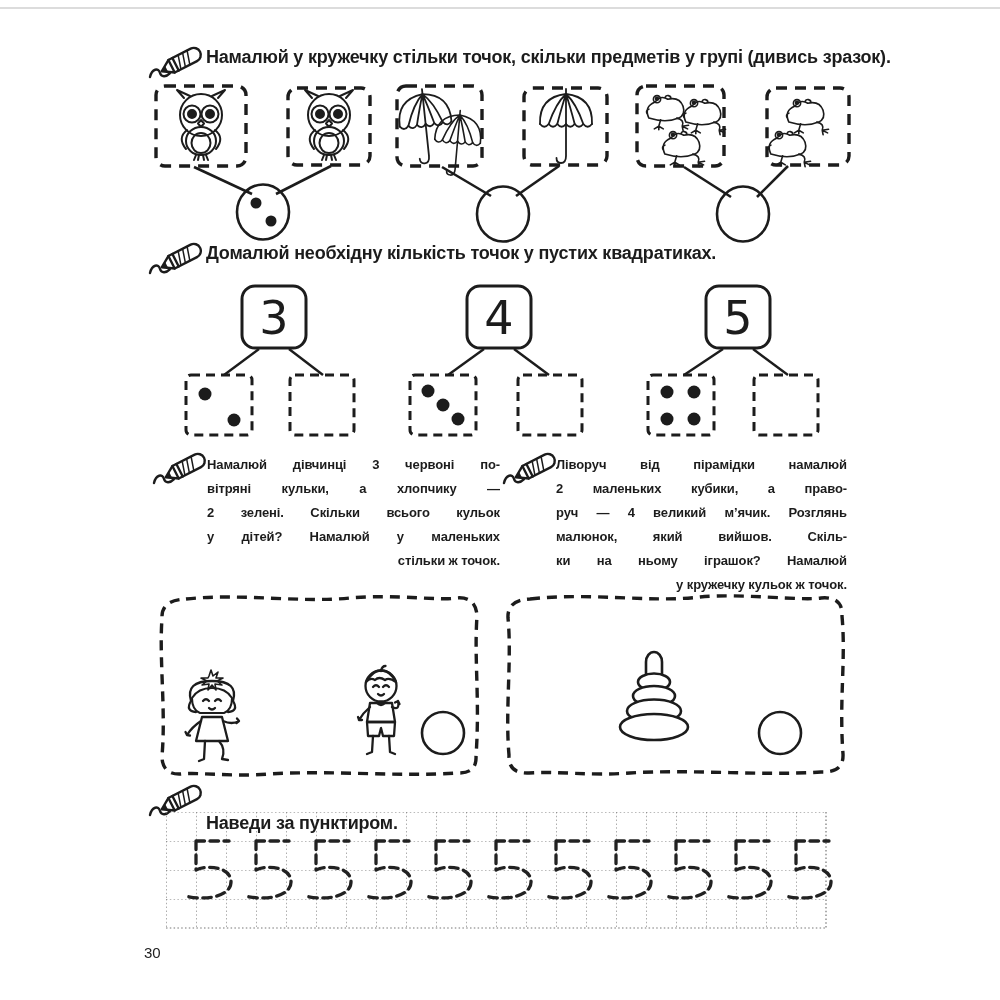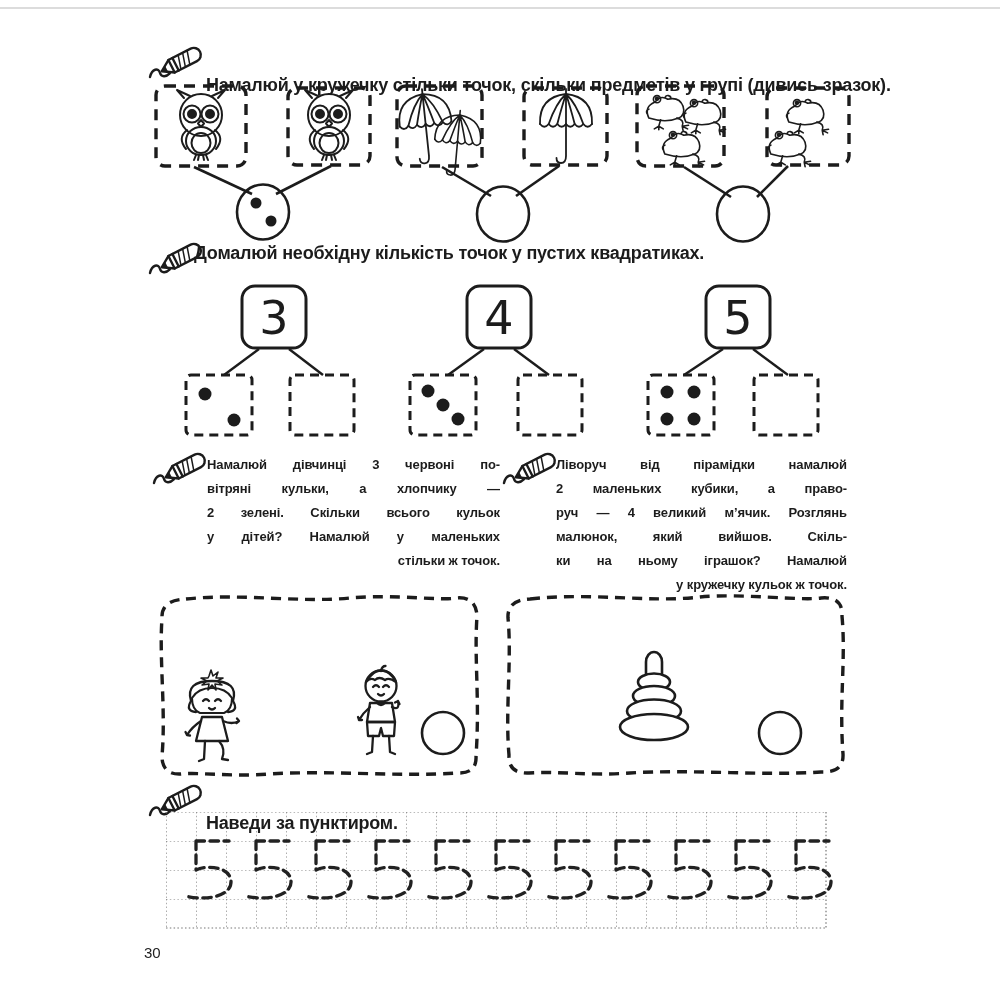--- a/index.html
+++ b/index.html
@@ -250,22 +250,22 @@
       <use href="#glyph5" x="436" y="841"></use>
       <use href="#glyph5" x="496" y="841"></use>
       <use href="#glyph5" x="556" y="841"></use>
       <use href="#glyph5" x="616" y="841"></use>
       <use href="#glyph5" x="676" y="841"></use>
       <use href="#glyph5" x="736" y="841"></use>
       <use href="#glyph5" x="796" y="841"></use>
     </g>
   </svg>
 
-  <div class="instr" style="left:206px;top:47px;margin-top:28px;">Намалюй у кружечку стільки точок, скільки предметів у групі (дивись зразок).</div>
-  <div class="instr" style="left:194px;top:243px;">Домалюй необхідну кількість точок у пустих квадратиках.</div>
+  <div class="instr" style="left:206px;top:47px;">Намалюй у кружечку стільки точок, скільки предметів у групі (дивись зразок).</div>
+  <div class="instr" style="left:206px;top:243px;">Домалюй необхідну кількість точок у пустих квадратиках.</div>
 
   <div class="tblock" style="left:207px;top:453px;width:293px;">
     <div class="jl">Намалюй дівчинці 3 червоні по-</div>
     <div class="jl">вітряні кульки, а хлопчику —</div>
     <div class="jl">2 зелені. Скільки всього кульок</div>
     <div class="jl">у дітей? Намалюй у маленьких</div>
     <div class="ll">стільки ж точок.</div>
   </div>
 
   <div class="tblock" style="left:556px;top:453px;width:291px;">

